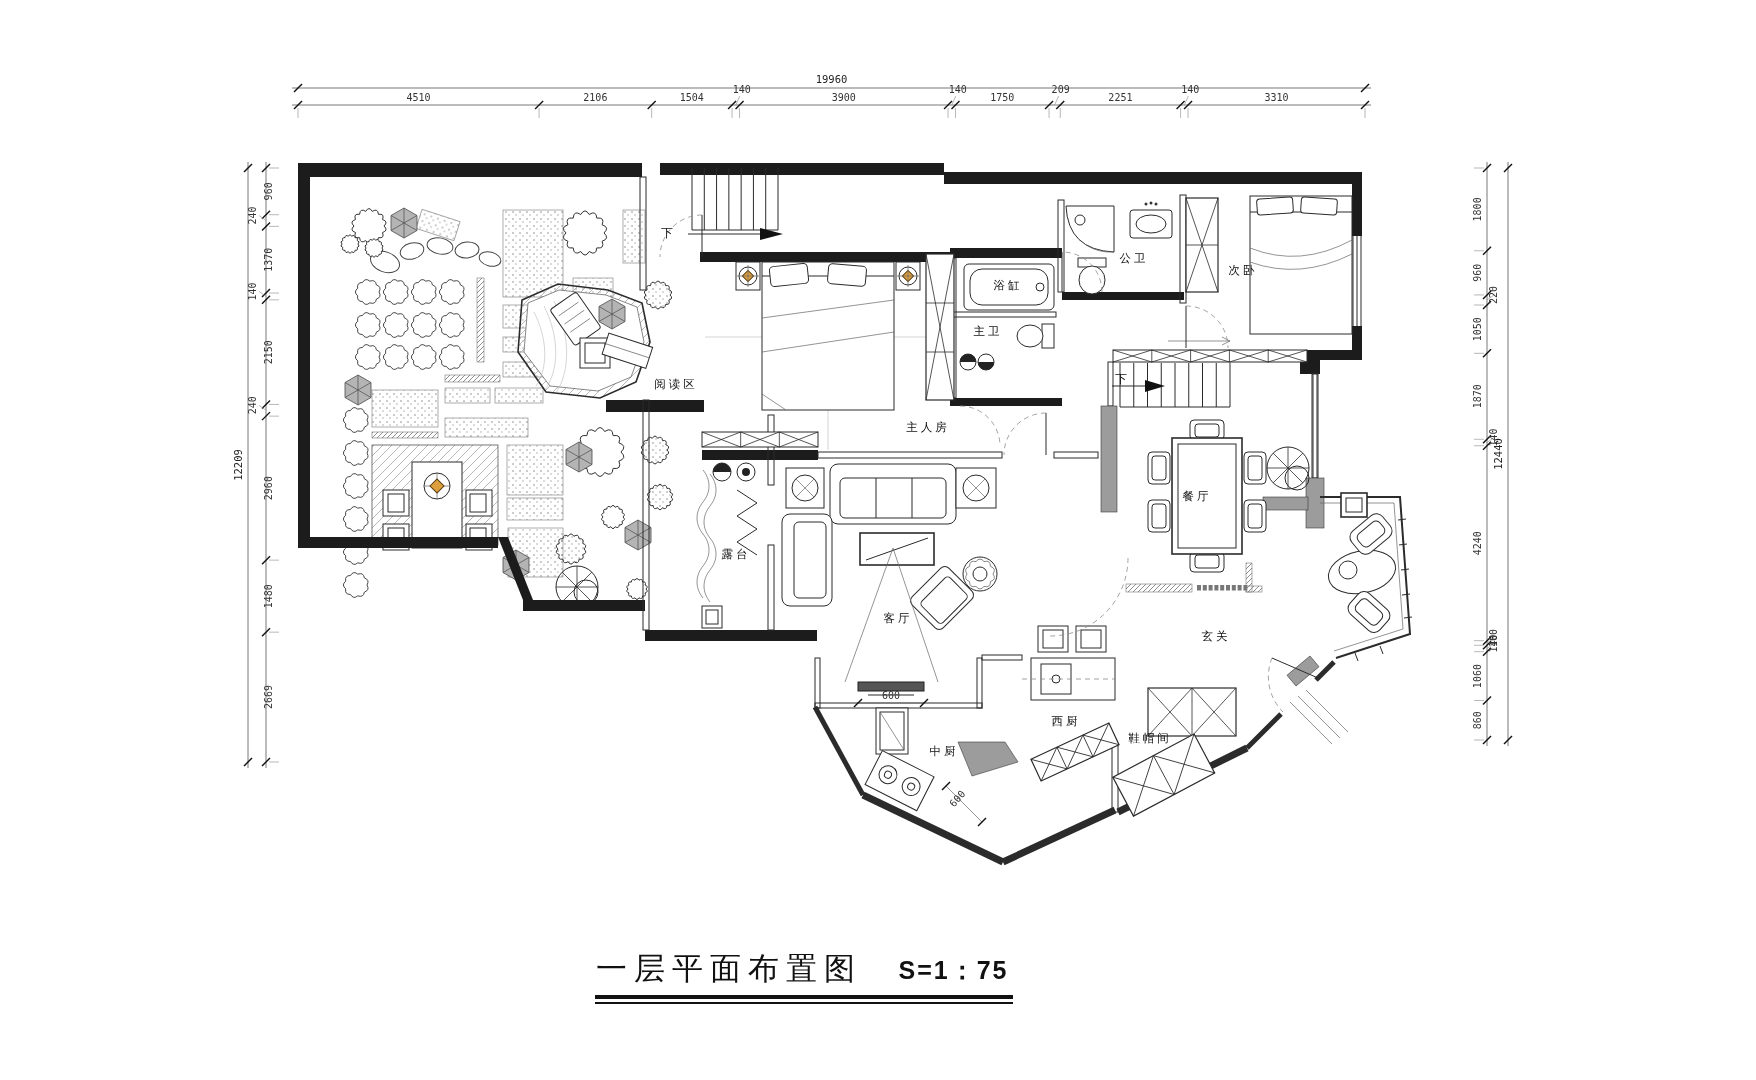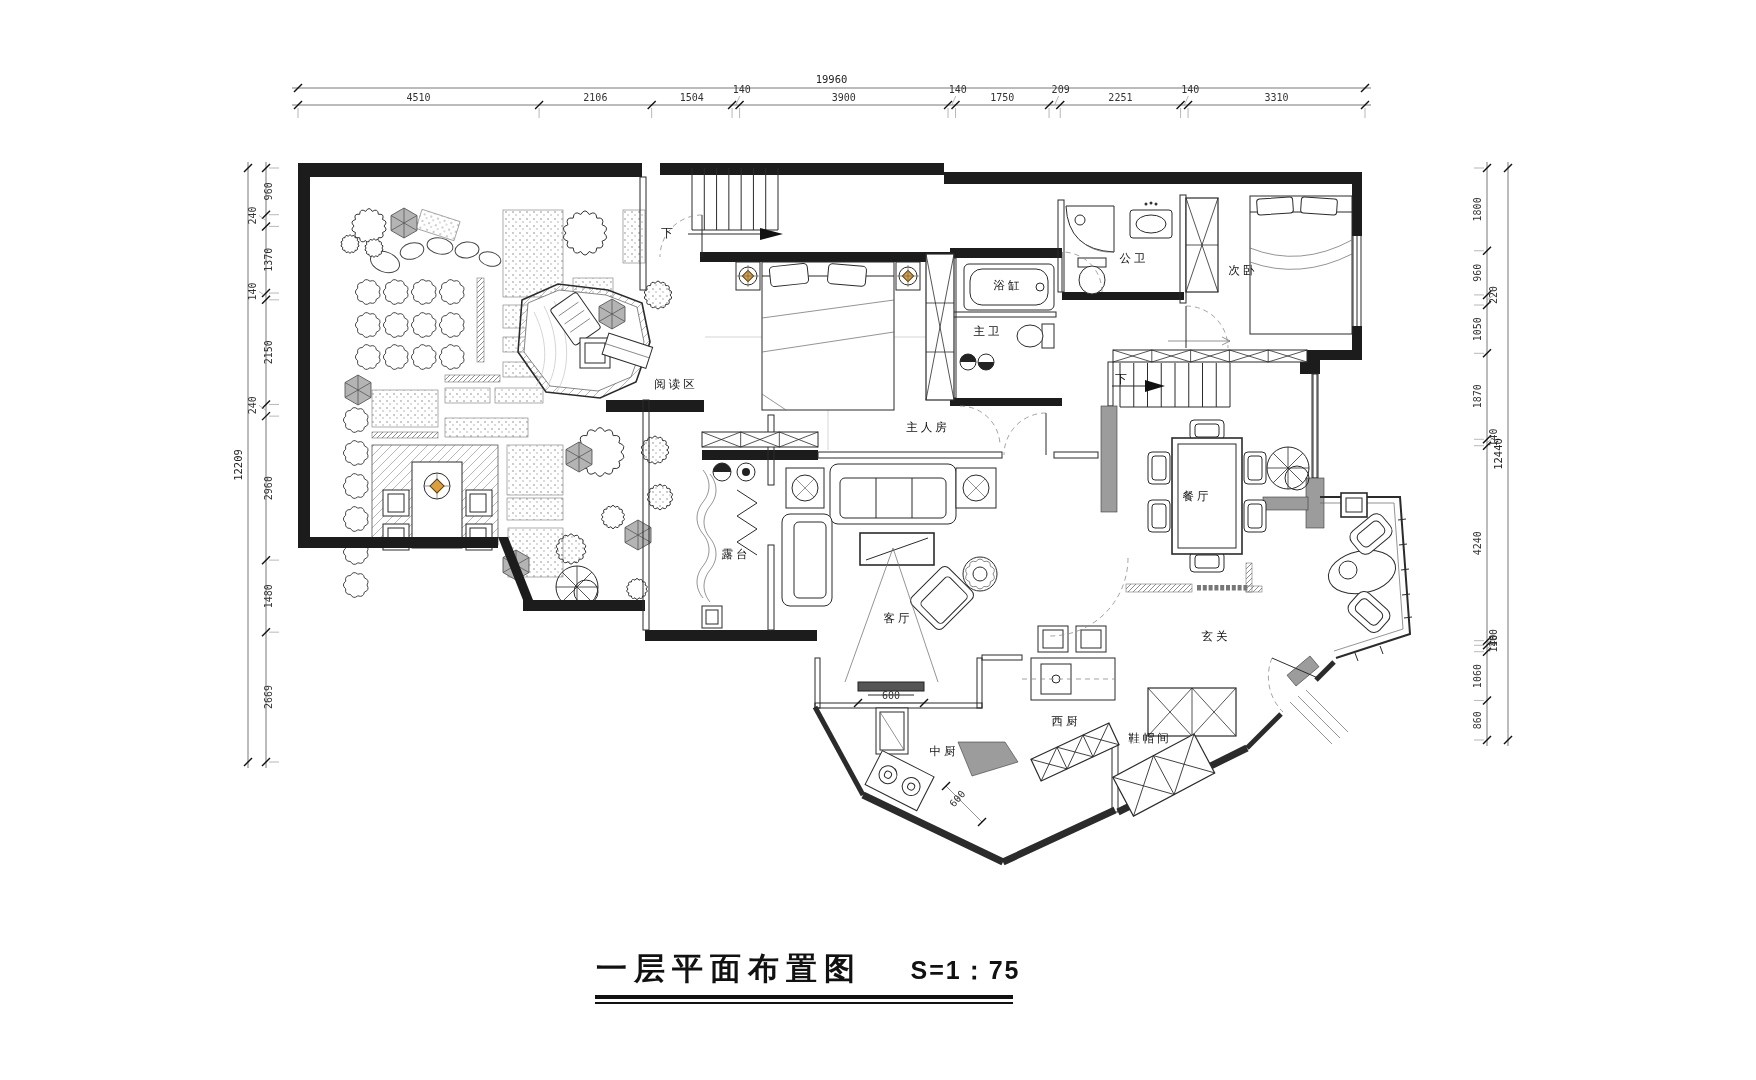--- a/index.html
+++ b/index.html
@@ -21,22 +21,22 @@
   .hat{fill:url(#pat-dense);stroke:#777;stroke-width:.6;}
   .deckp{fill:url(#pat-diag);stroke:#555;stroke-width:.8;}
   .tick{stroke:#111;stroke-width:1.4;}
   .dimline{stroke:#555;stroke-width:.8;}
   .stub{stroke:#999;stroke-width:.7;}
   text.dim{font:10px "DejaVu Sans Mono", monospace;fill:#333;}
   text.dimtot{font:10.5px "DejaVu Sans Mono", monospace;fill:#222;}
   text.room{font:11.5px "Liberation Sans", sans-serif;fill:#111;letter-spacing:3px;}
   text.note{font:12px "Liberation Sans", sans-serif;fill:#111;}
   .titleblock{position:absolute;left:596px;top:948px;width:430px;color:#111;}
-  .titleblock .t1{font-size:31px;font-weight:bold;letter-spacing:7px;text-align:center;}
-  .titleblock .t2{font-size:25px;font-weight:bold;margin-left:44px;letter-spacing:2px;}
+  .titleblock .t1{font-size:31px;font-weight:normal;letter-spacing:7px;text-align:center;}
+  .titleblock .t2{font-size:25px;font-weight:bold;margin-left:32px;letter-spacing:2px;}
   .u1{position:absolute;left:595px;top:995px;width:418px;height:4px;background:#111;}
   .u2{position:absolute;left:595px;top:1002px;width:418px;height:1.5px;background:#111;}
 </style>
 </head>
 <body>
 
 <div class="stage">
 <svg id="plan" width="1756" height="1080" viewBox="0 0 1756 1080">
   <defs>
     <pattern id="pat-stipple" width="7" height="7" patternUnits="userSpaceOnUse">

